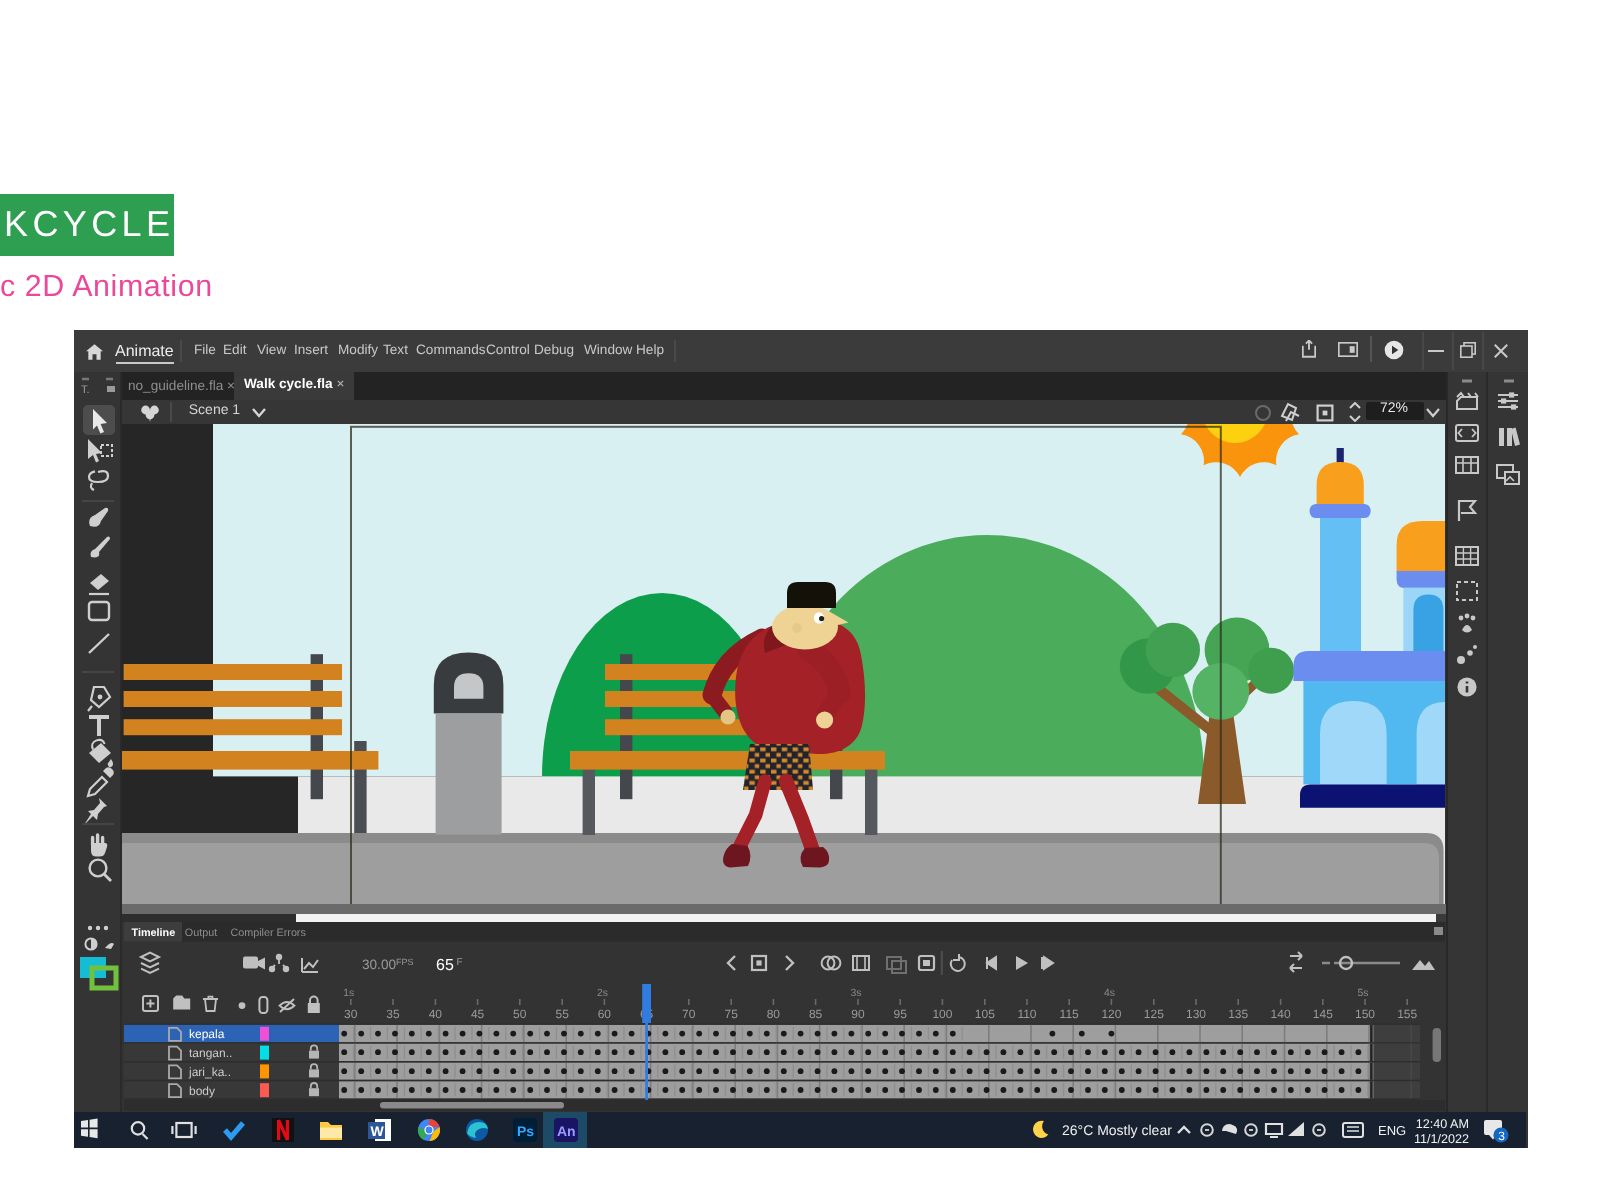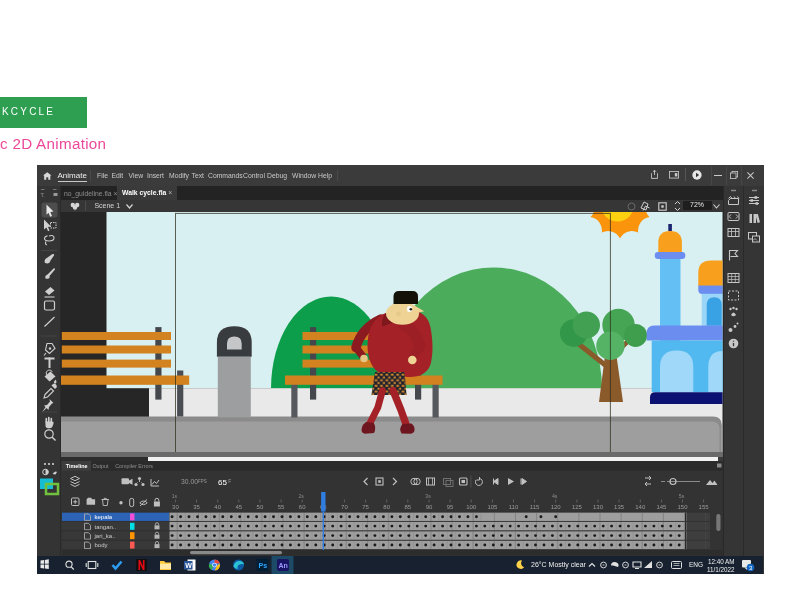--- a/index.html
+++ b/index.html
@@ -1,16 +1,16 @@
 <!DOCTYPE html>
 <html><head><meta charset="utf-8"><style>
 *{margin:0;padding:0;box-sizing:border-box}
 html,body{width:800px;height:600px;background:#fff;font-family:"Liberation Sans",sans-serif;overflow:hidden}
 .abs{position:absolute}
-#green{left:0;top:97px;width:87px;height:30.5px;background:#2e9f51;color:#fff;font-size:10px;letter-spacing:2.2px;line-height:30.5px;padding-left:2px}
+#green{left:0;top:97px;width:87px;height:30.5px;background:#2e9f51;color:#fff;font-size:18px;letter-spacing:2.2px;line-height:30.5px;padding-left:2px}
 #sub{left:0;top:135px;font-size:15.2px;color:#ec4899;letter-spacing:0.3px}
 #win{left:37px;top:165px;width:726.5px;height:409px;background:#333}
 
 #title{left:0;top:0;width:100%;height:21px;background:#3b3b3b;color:#c9c9c9;font-size:6.8px}
 #title .mi{position:absolute;top:6.5px}
 #anim{left:20.5px;top:6px;position:absolute;color:#ececec;font-size:8px;border-bottom:1.5px solid #c9c9c9;padding-bottom:1px}
 
 #tabs{left:24px;top:21px;width:661.5px;height:14px;background:#232323;font-size:6.8px;color:#8e8e8e}
 #tab-active{position:absolute;left:56px;top:0;height:14px;background:#3a3a3a;color:#fff;font-weight:bold;padding:0 5px;line-height:14px}
 

